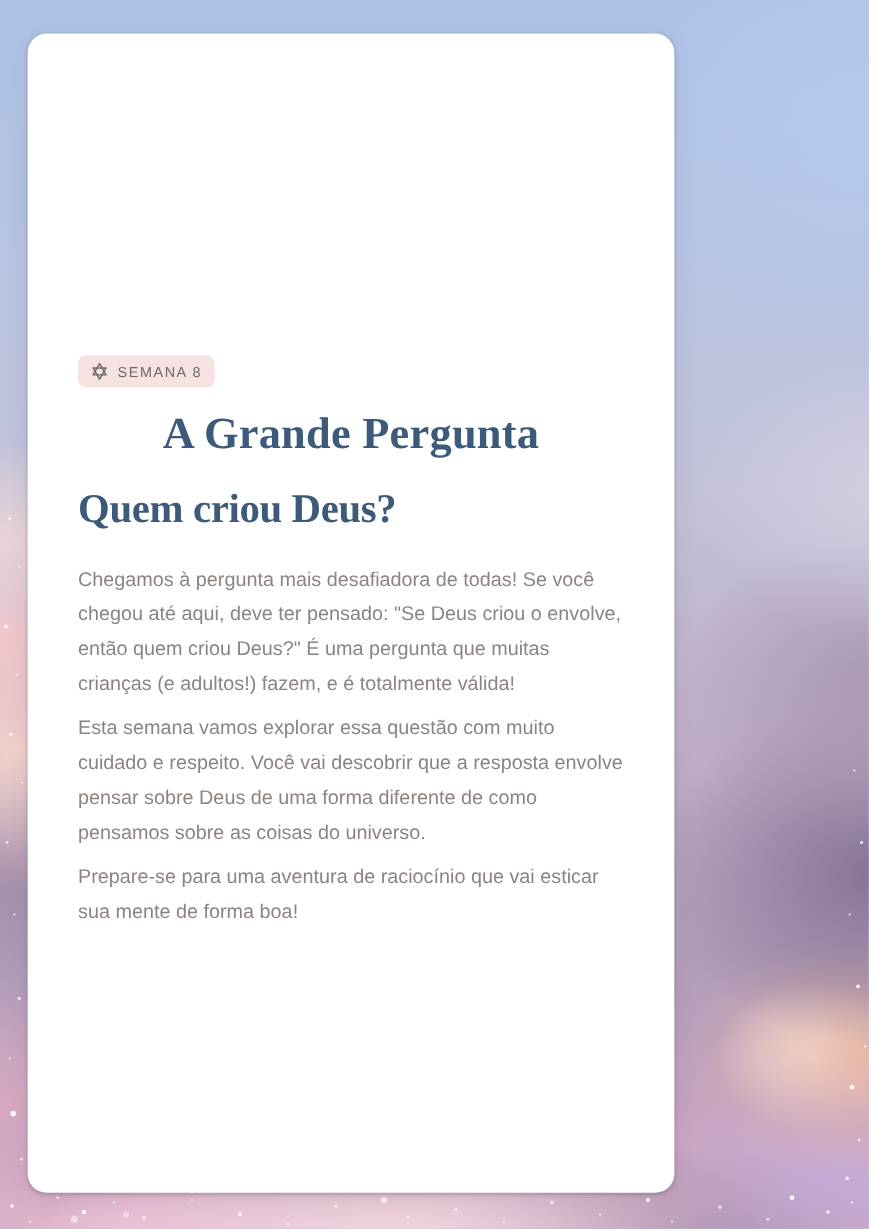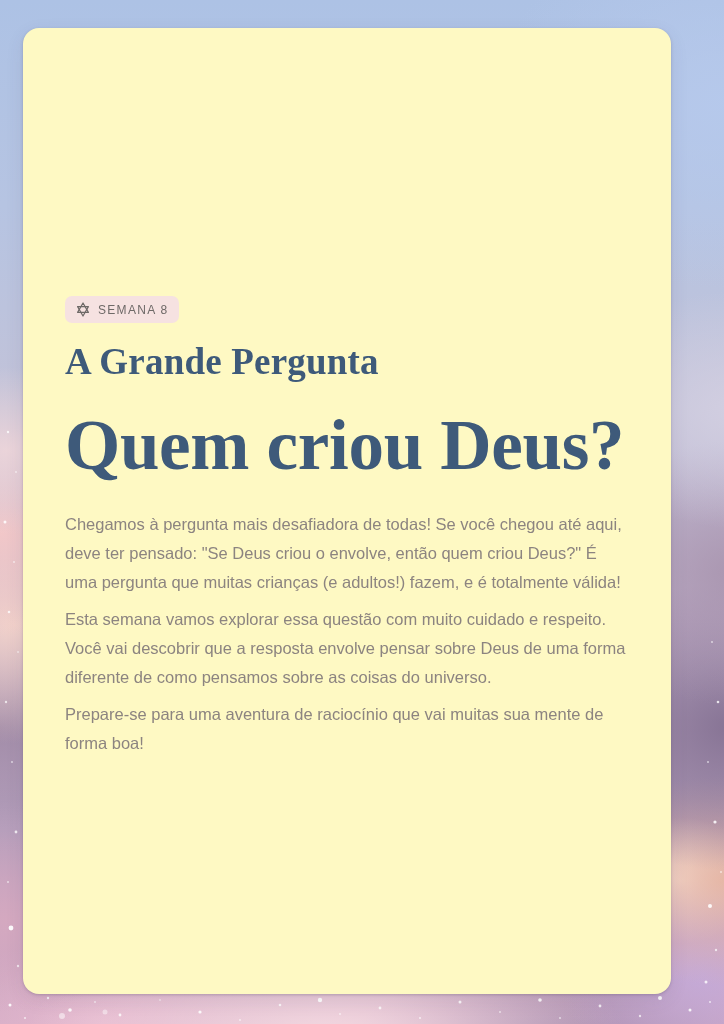--- a/index.html
+++ b/index.html
@@ -37,23 +37,23 @@
       linear-gradient(180deg,
         #adc2e5 0%, #b6c4e2 20%, #c2c2d8 40%,
         #c0aec9 60%, #b29dba 78%, #c9a5c1 92%, #d2abc4 100%);
   }
   .sparkles { position: absolute; inset: 0; }
 
   
   .card {
     position: absolute;
     left: 23px; top: 28px;
-    width: 648px; height: 966px;
+    width: 539px; height: 966px;
     box-sizing: border-box;
-    background: #fef9c3;
+    background: #ffffff;
     border-radius: 16px;
     box-shadow: 0 1px 3px rgba(80, 70, 100, .28), 0 6px 18px rgba(80, 70, 100, .10);
     padding: 268px 42px 0 42px;
   }
 
   .badge {
     display: inline-flex;
     align-items: center;
     gap: 8px;
     background: #f6e2e1;
@@ -68,26 +68,27 @@
   .badge svg { display: block; }
 
   .subtitle {
     margin: 17px 0 0 0;
     font-family: "Liberation Serif", "DejaVu Serif", serif;
     font-weight: 700;
     font-size: 37px;
     line-height: 1.18;
     color: #3e5a7a;
     letter-spacing: .2px;
+    text-align: center;
   }
   .title {
     margin: 22px 0 0 0;
     font-family: "Liberation Serif", "DejaVu Serif", serif;
     font-weight: 700;
-    font-size: 71px;
+    font-size: 34px;
     line-height: 1.12;
     color: #3e5a7a;
     letter-spacing: -.3px;
   }
   .para {
     margin: 25px 0 0 0;
     max-width: 606px;
     font-size: 16.5px;
     line-height: 29px;
     color: #8c8480;
@@ -161,15 +162,15 @@
     </svg>
     <span>SEMANA 8</span>
   </div>
 
   <h2 class="subtitle">A Grande Pergunta</h2>
 
   <h1 class="title">Quem criou Deus?</h1>
 
   <p class="para">Chegamos à pergunta mais desafiadora de todas! Se você chegou até aqui, deve ter pensado: "Se Deus criou o envolve, então quem criou Deus?" É uma pergunta que muitas crianças (e adultos!) fazem, e é totalmente válida!</p>
   <p class="para">Esta semana vamos explorar essa questão com muito cuidado e respeito. Você vai descobrir que a resposta envolve pensar sobre Deus de uma forma diferente de como pensamos sobre as coisas do universo.</p>
-  <p class="para">Prepare-se para uma aventura de raciocínio que vai muitas sua mente de forma boa!</p>
+  <p class="para">Prepare-se para uma aventura de raciocínio que vai esticar sua mente de forma boa!</p>
 
 </main>
 
 </body></html>

